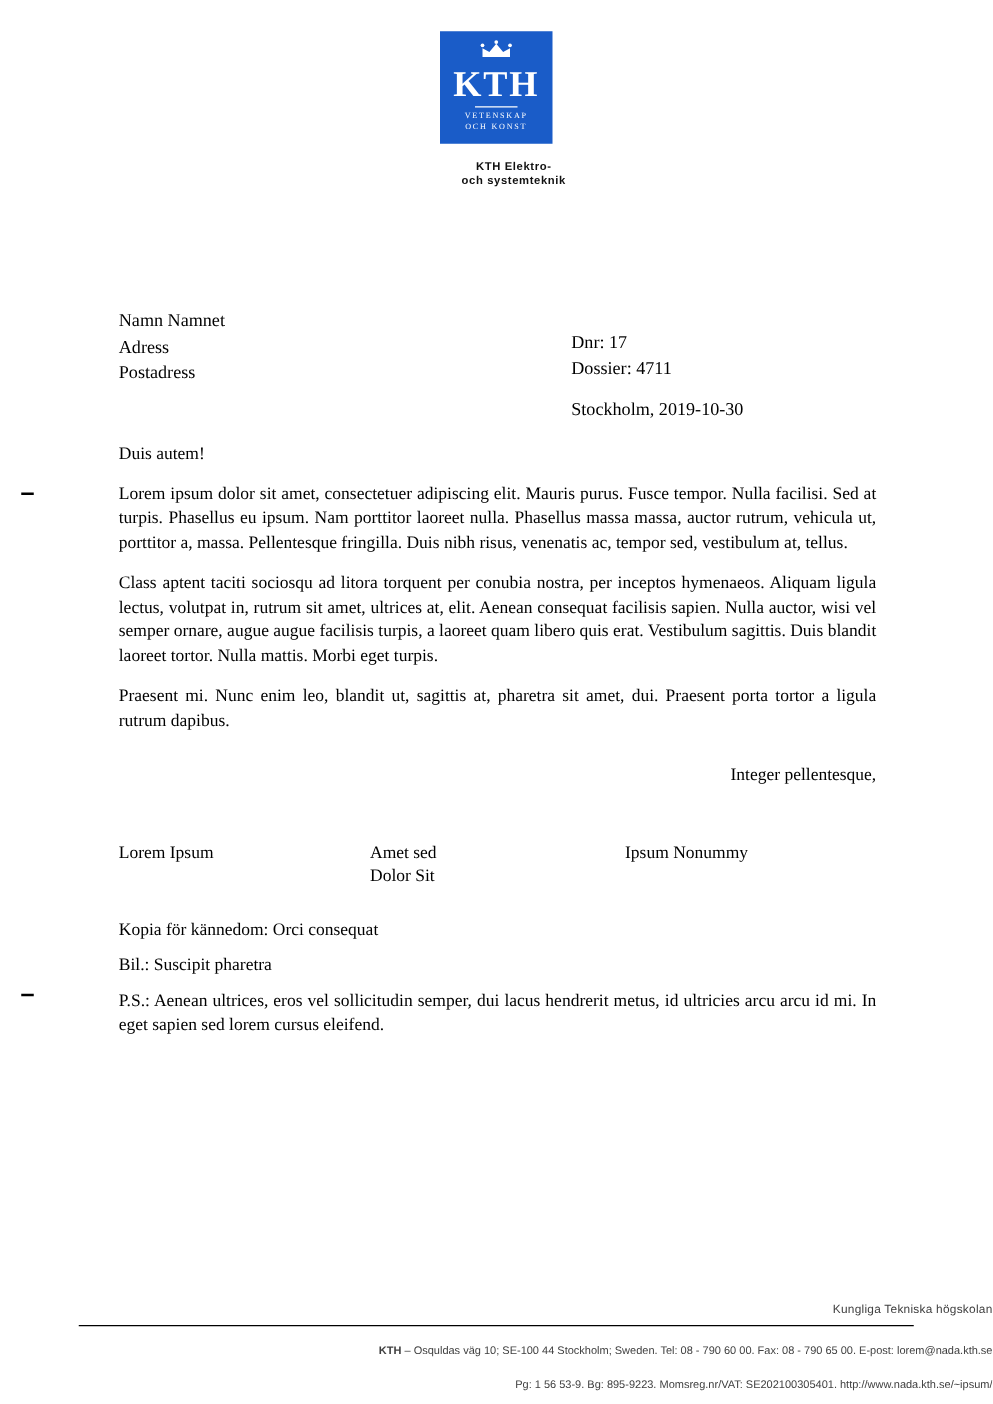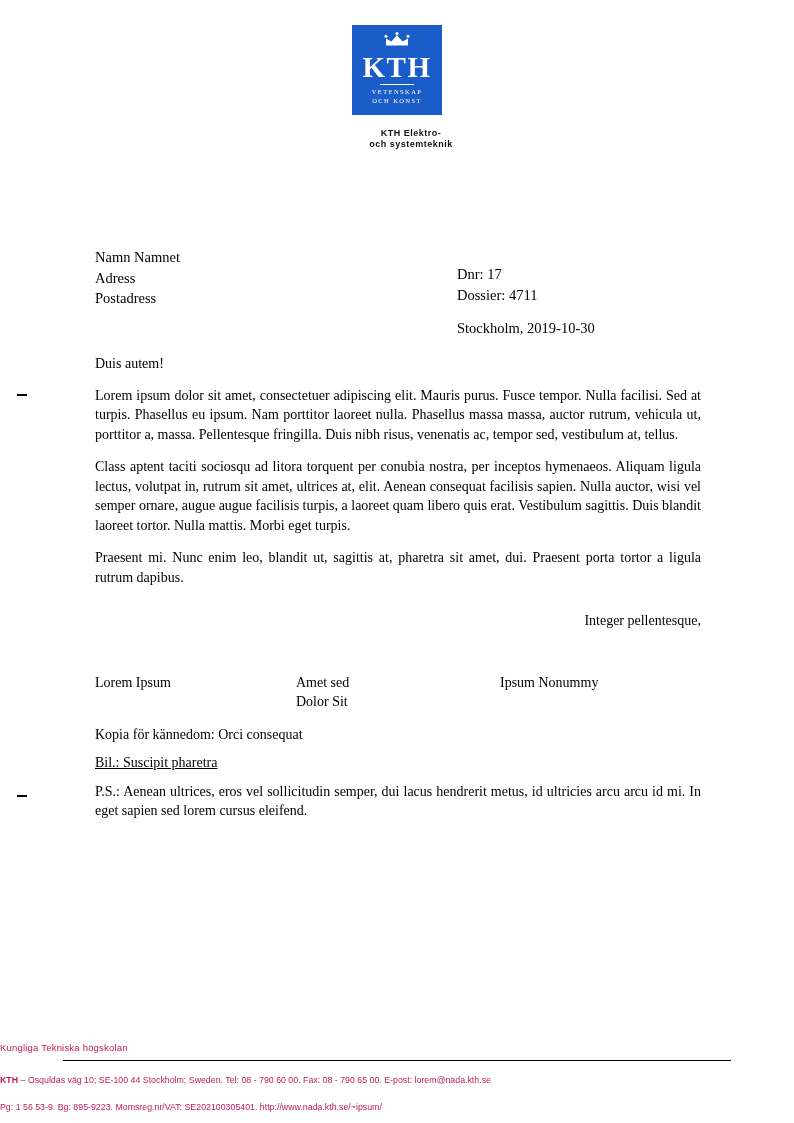--- a/index.html
+++ b/index.html
@@ -47,31 +47,31 @@
   .meta { position: absolute; top: 264px; left: 457px; font-size: 14.5px; line-height: 20.5px; }
   .dateline { position: absolute; top: 320px; left: 457px; font-size: 14.5px; }
 
   
   .content { position: absolute; top: 354px; left: 95px; width: 606px; font-size: 14px; line-height: 19.5px; }
   .salutation { margin-bottom: 12px; }
   .para { text-align: justify; margin-bottom: 13px; }
   .para-last { margin-bottom: 24px; }
   .closing { margin-bottom: 42px; text-align: right; }
 
-  .sig-row { display: flex; margin-bottom: 14px; line-height: 19px; }
+  .sig-row { display: flex; margin-bottom: 24px; line-height: 19px; }
   .sig-col1 { width: 201px; }
   .sig-col2 { width: 204px; }
   .sig-col3 { flex: 1; }
 
   .cc-line { margin-bottom: 9px; }
-  .enclosure-line { margin-bottom: 9px; text-decoration: underline; }
+  .enclosure-line { margin-bottom: 9px; }
   .ps { text-align: justify; }
 
   
-  .footer { position: absolute; top: 1042px; left: 0; right: 0; text-align: left; font-family: "Liberation Sans", sans-serif; color: #be185d; }
+  .footer { position: absolute; top: 1042px; left: 0; right: 0; text-align: right; font-family: "Liberation Sans", sans-serif; color: #404040; }
   .footer-inst { font-size: 9.5px; letter-spacing: 0.2px; margin-bottom: 7px; }
   .footer-rule { width: 668px; margin: 0 auto 5px auto; border: 0; border-top: 1px solid #000; }
   .footer-line { font-size: 8.8px; line-height: 14.5px; margin-top: 12px; }
   .b { font-weight: bold; }
 </style>
 </head>
 <body>
 
 <div class="page">
 

